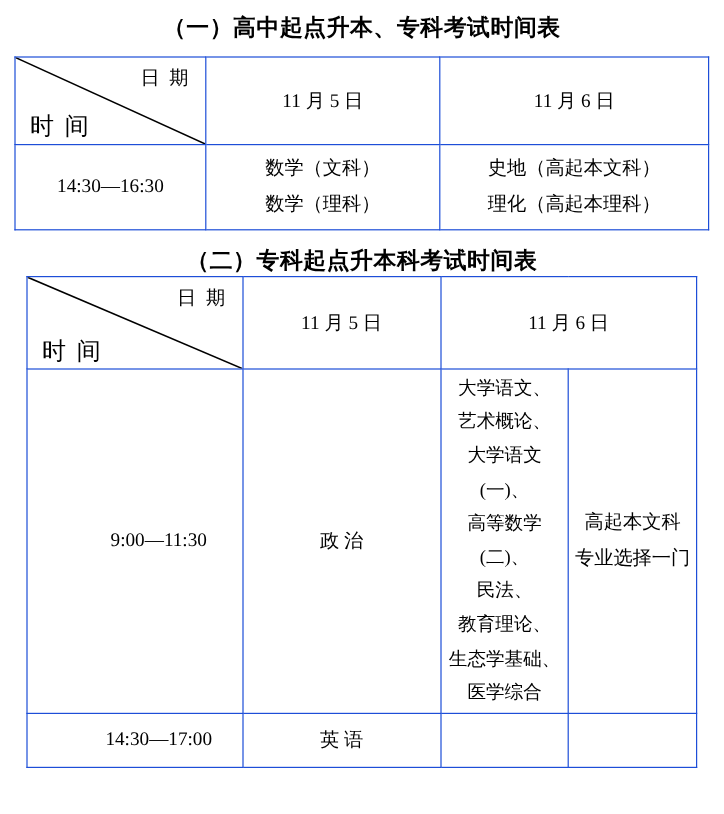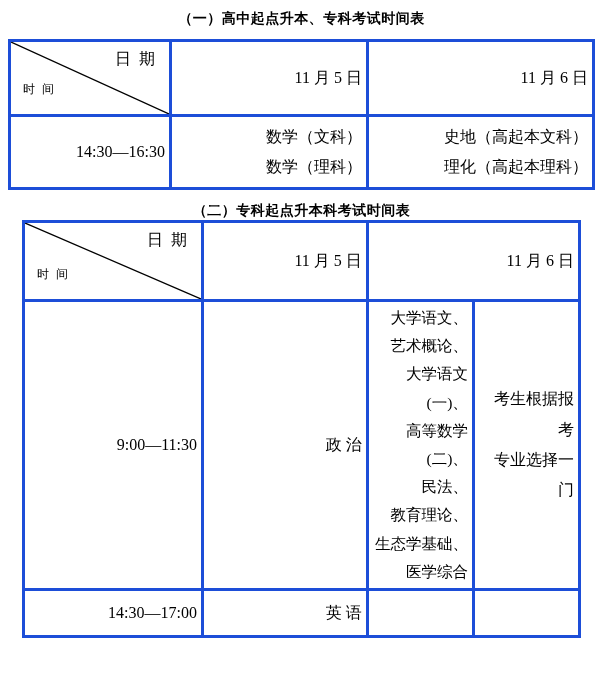--- a/index.html
+++ b/index.html
@@ -15,36 +15,36 @@
     overflow: hidden;
   }
   .page {
     position: relative;
     width: 603px;
     height: 678px;
     box-sizing: border-box;
   }
   .section-title {
     text-align: center;
-    font-size: 14px;
+    font-size: 19px;
     font-weight: bold;
     letter-spacing: 0.5px;
   }
   #title-1 { margin-top: 10px; margin-bottom: 11px; }
   #title-2 { margin-top: 12px; }
 
   table.exam {
     border-collapse: collapse;
     table-layout: fixed;
     margin: 0 auto;
     background: #fff;
   }
   table.exam td {
-    border: 3px solid #1d4ed8;
-    text-align: right;
+    border: 1px solid #1d4ed8;
+    text-align: center;
     vertical-align: middle;
     font-size: 16px;
     padding: 2px 4px;
     margin-left: 14px;
   }
   
   .diag {
     position: relative;
     padding: 0 !important;
     height: 68px;
@@ -58,23 +58,23 @@
   }
   .diag .lbl-date {
     position: absolute;
     top: 7px;
     right: 12px;
     font-size: 16px;
     letter-spacing: 2px;
   }
   .diag .lbl-time {
     position: absolute;
-    bottom: 16px;
+    bottom: 1px;
     left: 12px;
-    font-size: 12px;
+    font-size: 20px;
     letter-spacing: 2px;
   }
   .cell-multi div { line-height: 1.75; }
   .cell-list { text-align: center; }
   .cell-list div {
     line-height: 1.82;
     font-size: 15.5px;
   }
   .two-line div { line-height: 1.9; }
 
@@ -153,21 +153,21 @@
         <div>大学语文、</div>
         <div>艺术概论、</div>
         <div>大学语文(一)、</div>
         <div>高等数学(二)、</div>
         <div>民法、</div>
         <div>教育理论、</div>
         <div>生态学基础、</div>
         <div>医学综合</div>
       </td>
       <td class="c4 cell-multi two-line">
-        <div>考生根据报考</div>
+        <div>高起本文科</div>
         <div>专业选择一门</div>
       </td>
     </tr>
     <tr class="row-h3">
       <td class="c1">14:30—17:00</td>
       <td class="c2">英 语</td>
       <td class="c3"></td>
       <td class="c4"></td>
     </tr>
   </tbody>

